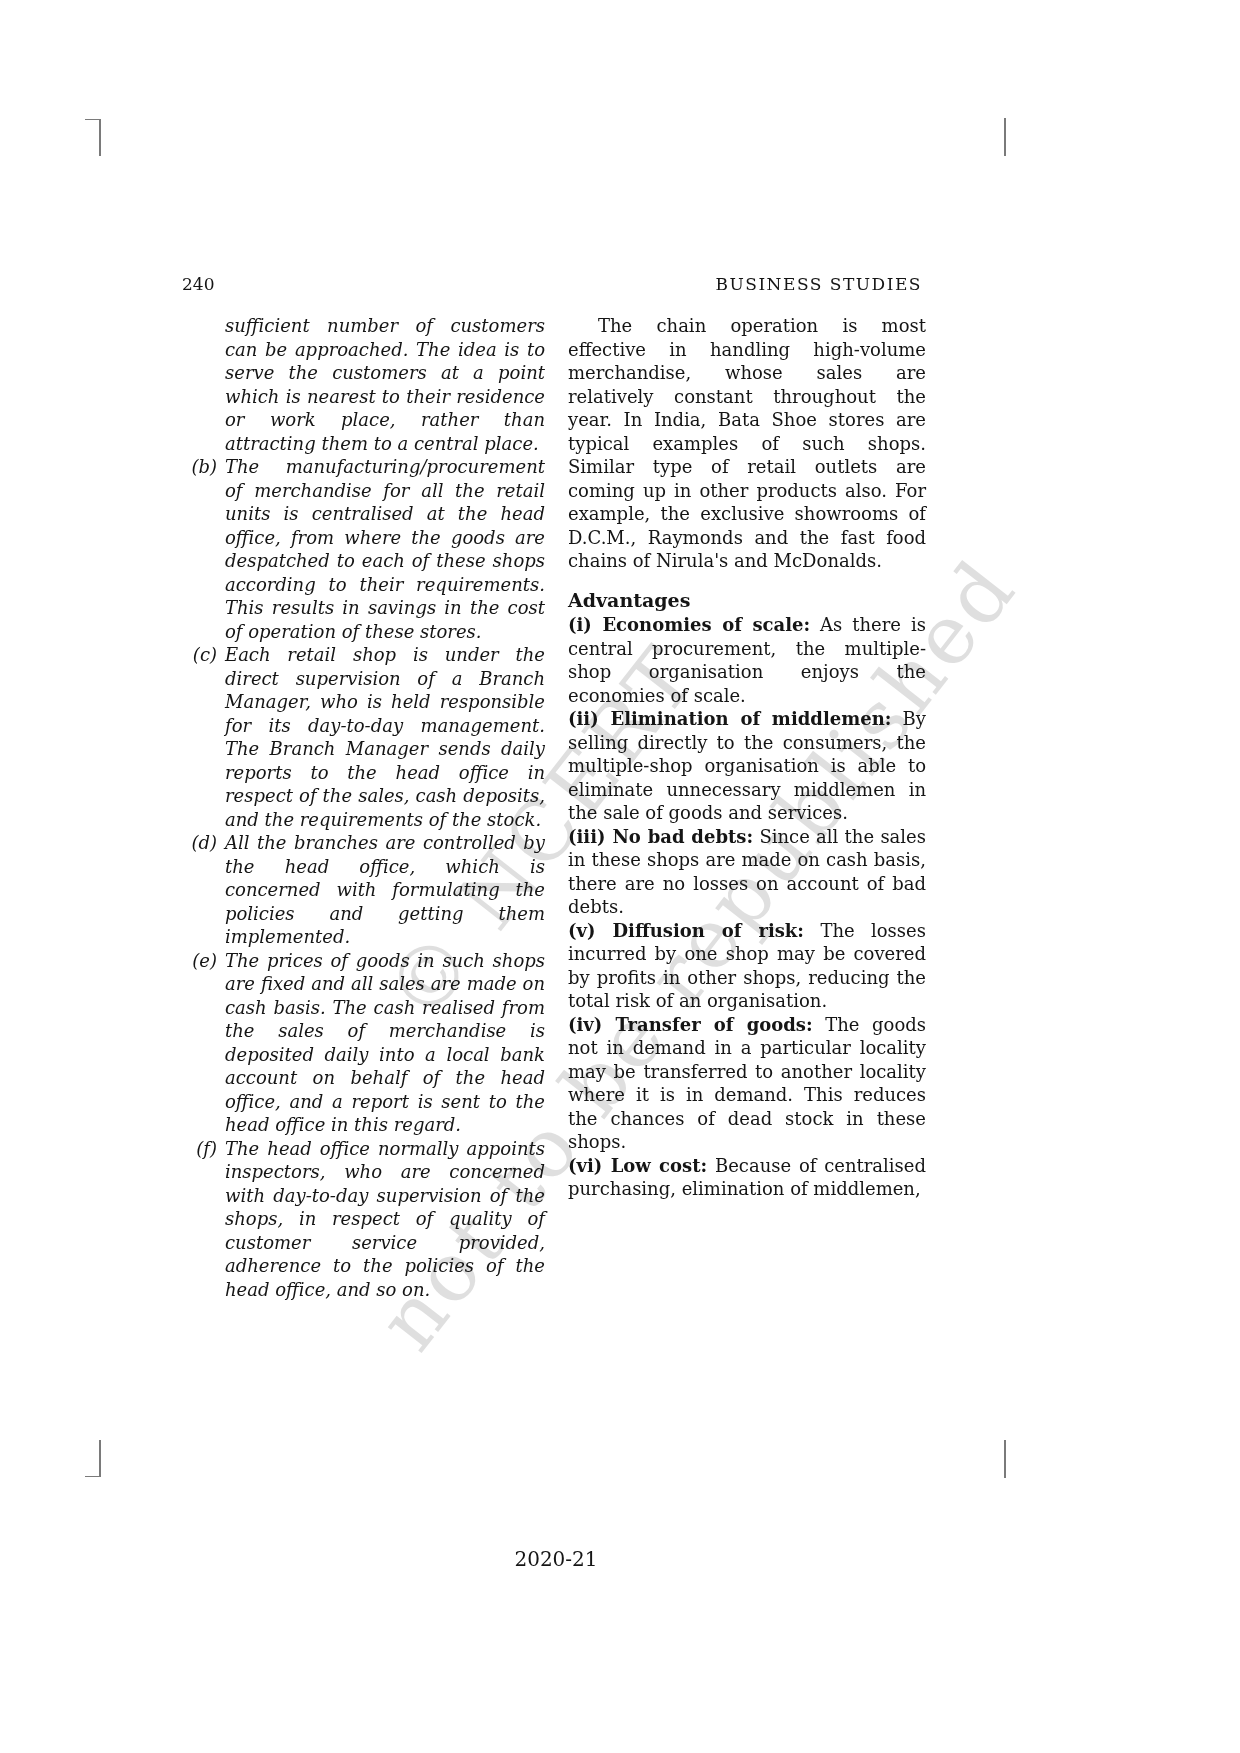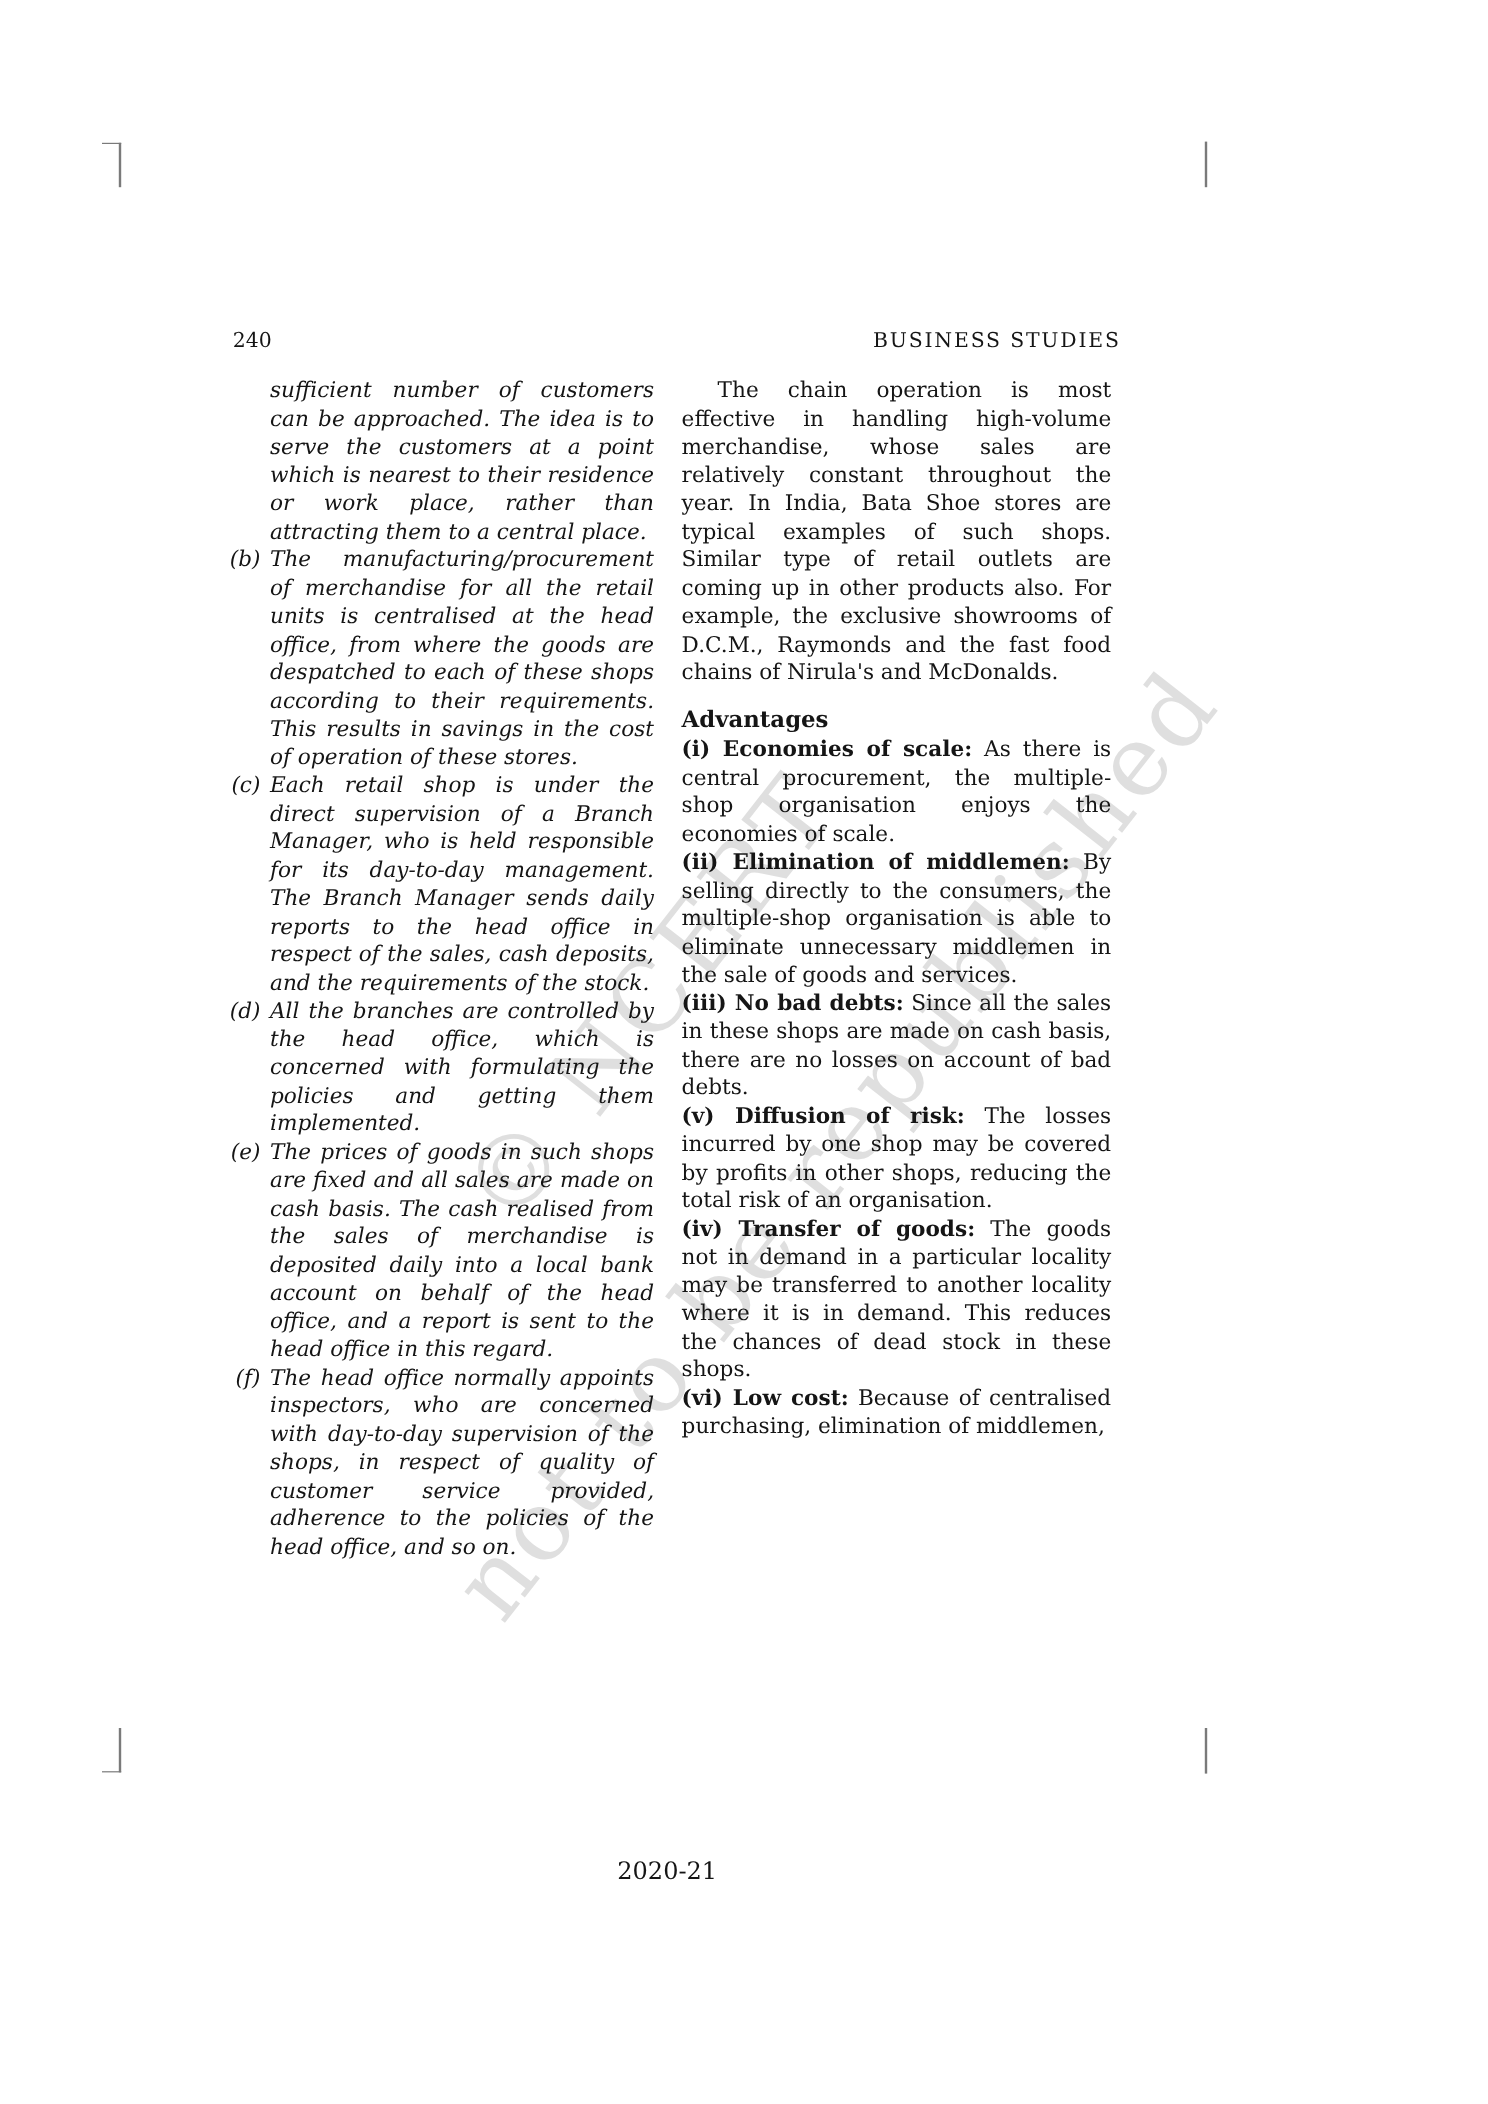--- a/index.html
+++ b/index.html
@@ -34,21 +34,21 @@
     white-space: nowrap;
     text-align: center;
     line-height: 2.4;
     pointer-events: none;
     user-select: none;
   }
 
   
   .page-header {
     position: absolute;
-    left: 194px;
+    left: 182px;
     top: 274px;
     width: 740px;
     display: flex;
     justify-content: space-between;
     align-items: flex-end;
     font-size: 17px;
   }
   .header-title { letter-spacing: 1.5px; }
 
   

